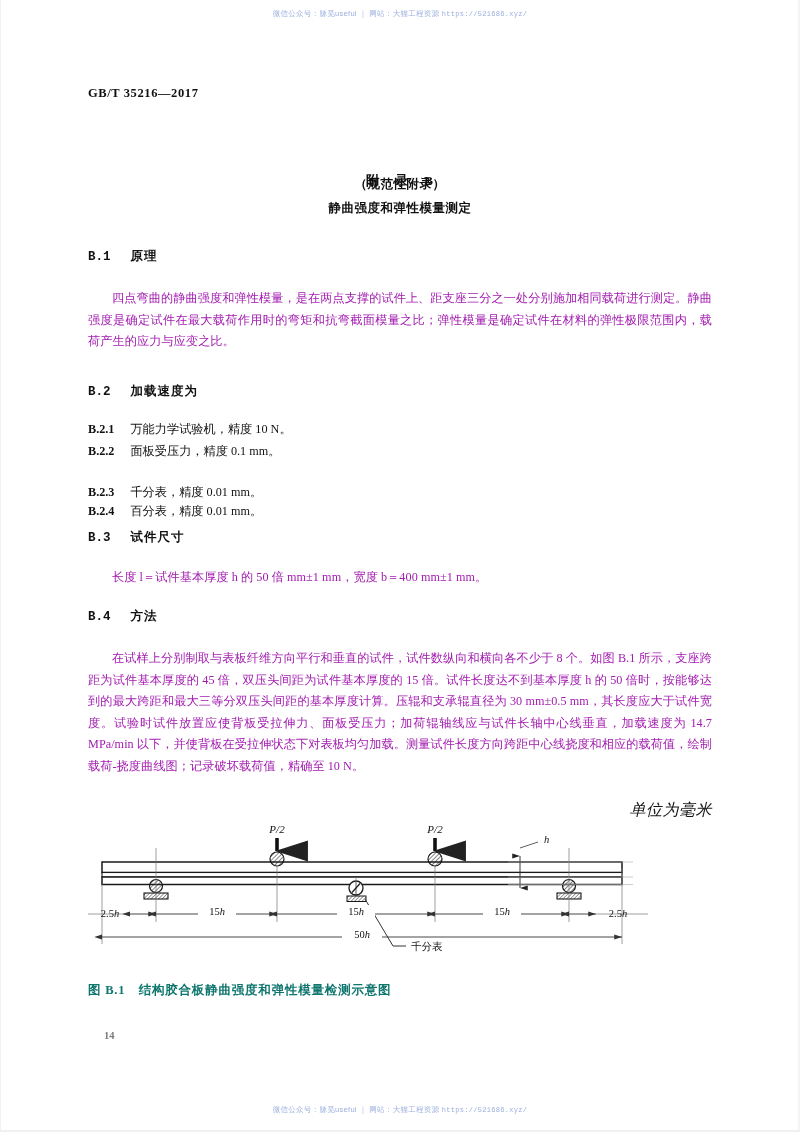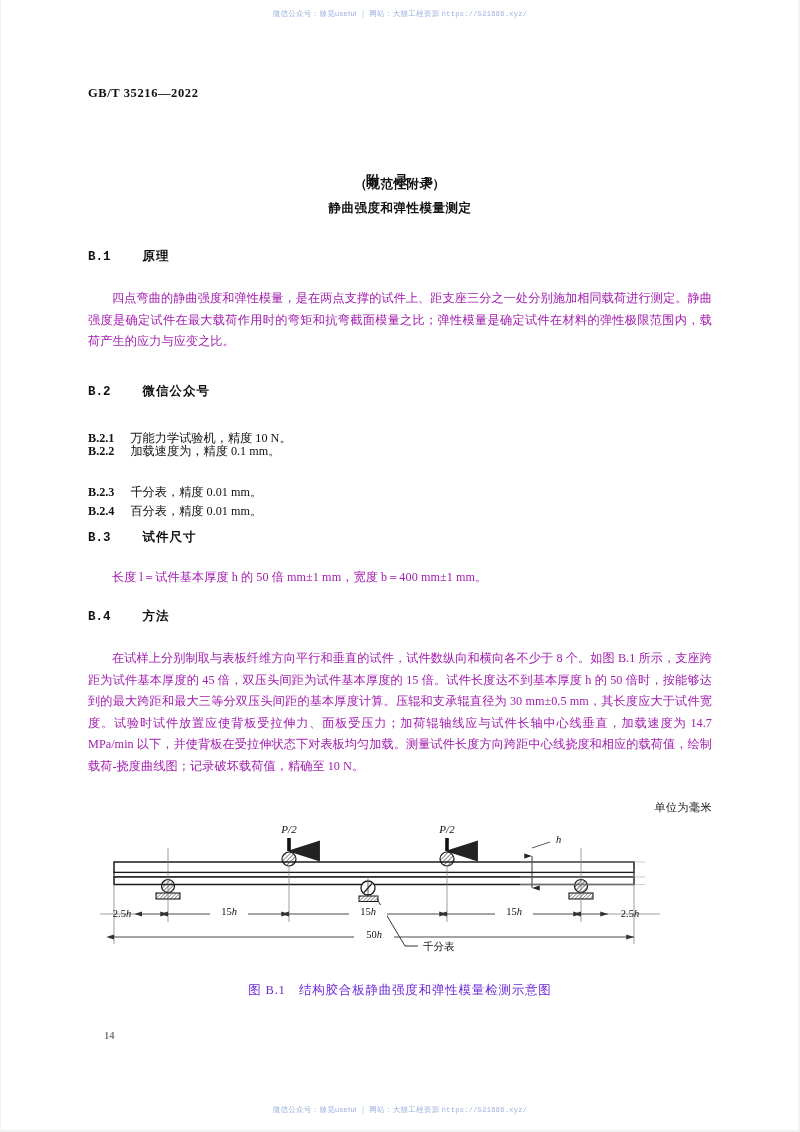--- a/index.html
+++ b/index.html
@@ -88,21 +88,21 @@
   #annex-name  { position: absolute; top: 200px; width: 624px; font-size: 12.5px; letter-spacing: 0.5px;}
 
   .sec-head {
     position: absolute;
     font-size: 12.5px;
     font-weight: bold;
     color: #111;
     white-space: nowrap;
   }
   .sec-head .num { font-family: Liberation Mono, monospace; }
-  .sec-head .txt { margin-left: 32px; letter-spacing: 1px; }
+  .sec-head .txt { margin-left: 20px; letter-spacing: 1px; }
 
   .para {
     position: absolute;
     width: 624px;
     font-size: 12.2px;
     line-height: 21.5px;
     color: #a21caf;
     text-align: justify;
     text-justify: inter-character;
     text-indent: 24px;
@@ -116,88 +116,88 @@
     color: #121212;
     white-space: nowrap;
   }
   .item-line .inum { font-weight: bold; }
   .item-line .itxt { margin-left: 16px; }
 
   .units-note {
     position: absolute;
     width: 624px;
     text-align: right;
-    font-size: 11px;
+    font-size: 16px;
     color: #141414;
     letter-spacing: 0.5px;
+    font-style: italic;
   }
 
   #figure-caption {
     position: absolute;
     width: 624px;
-    text-align: center;
     font-size: 12.5px;
-    font-weight: normal;
-    color: #6d28d9;
+    font-weight: bold;
+    color: #0f766e;
     letter-spacing: 0.8px;
   }
 
   #page-number {
     position: absolute;
     left: 104px;
     top: 1030px;
     font-size: 10.5px;
     color: #7d7d7d;
     font-family: "Liberation Serif","DejaVu Serif",serif;
     font-weight: bold;
   }
 
   #figure-wrap {
     position: absolute;
-    left: 100px;
+    left: 88px;
     top: 818px;
     width: 624px;
     height: 148px;
   }
   svg.fig { display: block; }
   .ital { font-style: italic; }
 </style>
 </head>
 <body>
 
 <div id="page">
 
   <div id="sheet-edge-left"></div>
   <div id="sheet-edge-right"></div>
   <div id="sheet-edge-bottom"></div>
 
   <div class="watermark" id="watermark-top"><span>微信公众号：脉觅useful ｜ 网站：大猫工程资源 </span><span class="wm-url">https://521686.xyz/</span></div>
 
-  <div id="header-std-number">GB/T 35216—2022</div>
+  <div id="header-std-number">GB/T 35216—2017</div>
 
   <div class="content">
 
     <div class="annex-title" id="annex-label">附　录　B</div>
     <div class="annex-title" id="annex-type">（规范性附录）</div>
     <div class="annex-title" id="annex-name">静曲强度和弹性模量测定</div>
 
     <div class="sec-head" style="top:248px;">
       <span class="num">B.1</span><span class="txt">原理</span>
     </div>
     <div class="para" style="top:288px;">四点弯曲的静曲强度和弹性模量，是在两点支撑的试件上、距支座三分之一处分别施加相同载荷进行测定。静曲强度是确定试件在最大载荷作用时的弯矩和抗弯截面模量之比；弹性模量是确定试件在材料的弹性极限范围内，载荷产生的应力与应变之比。</div>
 
     <div class="sec-head" style="top:383px;">
-      <span class="num">B.2</span><span class="txt">微信公众号</span>
-    </div>
-
-    <div class="item-line" style="top:428px;text-align:right;">
+      <span class="num">B.2</span><span class="txt">加载速度为</span>
+    </div>
+
+    <div class="item-line" style="top:419px;text-align:right;">
       <span class="inum">B.2.1</span><span class="itxt">万能力学试验机，精度 10 N。</span>
     </div>
     <div class="item-line" style="top:441px;">
-      <span class="inum">B.2.2</span><span class="itxt">加载速度为，精度 0.1 mm。</span>
+      <span class="inum">B.2.2</span><span class="itxt">面板受压力，精度 0.1 mm。</span>
     </div>
     <div class="item-line" style="top:470px;margin-top:12px;">
       <span class="inum">B.2.3</span><span class="itxt">千分表，精度 0.01 mm。</span>
     </div>
     <div class="item-line" style="top:501px;">
       <span class="inum">B.2.4</span><span class="itxt">百分表，精度 0.01 mm。</span>
     </div>
 
     <div class="sec-head" style="top:529px;text-align:center;">
       <span class="num">B.3</span><span class="txt">试件尺寸</span>

